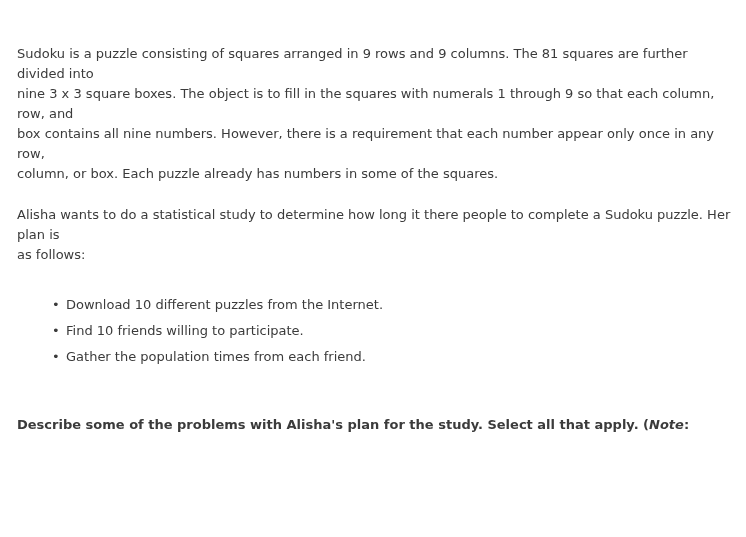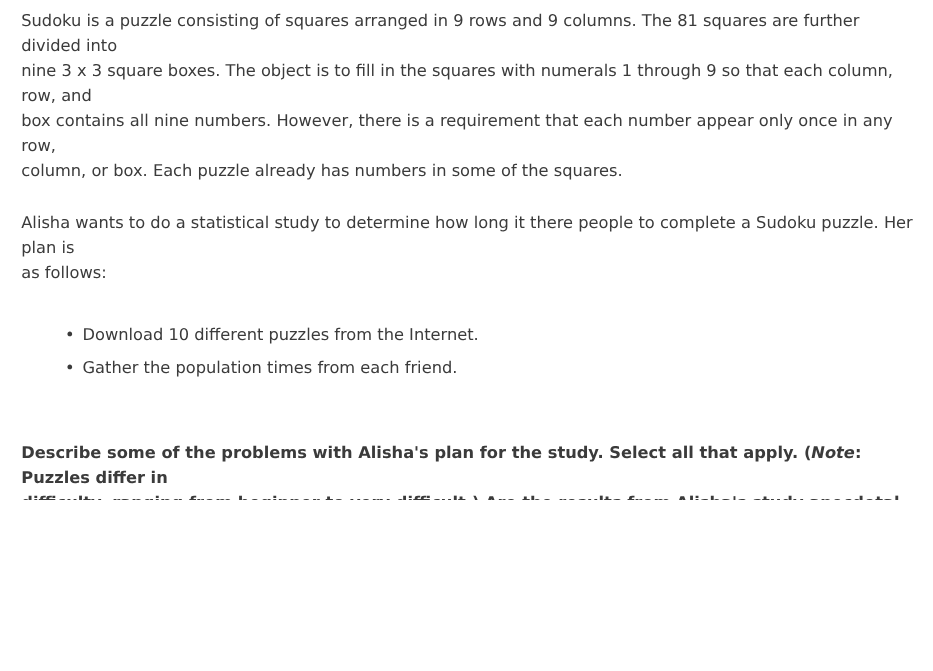--- a/index.html
+++ b/index.html
@@ -10,20 +10,21 @@
   .page {
     width: 746px;
     height: 400px;
     box-sizing: border-box;
     padding: 8px 10px 0 17px;
     font-family: "DejaVu Sans", "Liberation Sans", sans-serif;
     font-size: 13px;
     line-height: 20px;
     color: #3b3b3b;
     overflow: hidden;
+    margin-top: 36px;
   }
   .para {
     margin: 0;
     max-width: 722px;
     white-space: pre-line;
   }
   .para-2 { margin-top: 21px; }
   .plan-list {
     list-style: none;
     margin: 30px 0 0 0;
@@ -74,20 +75,21 @@
   <p class="para">Sudoku is a puzzle consisting of squares arranged in 9 rows and 9 columns. The 81 squares are further divided into
 nine 3 x 3 square boxes. The object is to fill in the squares with numerals 1 through 9 so that each column, row, and
 box contains all nine numbers. However, there is a requirement that each number appear only once in any row,
 column, or box. Each puzzle already has numbers in some of the squares.</p>
 
   <p class="para para-2">Alisha wants to do a statistical study to determine how long it there people to complete a Sudoku puzzle. Her plan is
 as follows:</p>
 
   <ul class="plan-list">
     <li>Download 10 different puzzles from the Internet.</li>
+    <li>Find 10 friends willing to participate.</li>
     <li>Gather the population times from each friend.</li>
   </ul>
 
   <p class="para question"><span>Describe some of the problems with Alisha's plan for the study. Select all that apply. (</span><span class="note-italic">Note</span><span>: Puzzles differ in
 difficulty, ranging from beginner to very difficult.) Are the results from Alisha's study anecdotal, or do they apply to
 the general population?</span></p>
 
   <div class="options">
     <div class="option-row">
       <input type="checkbox" style="">

